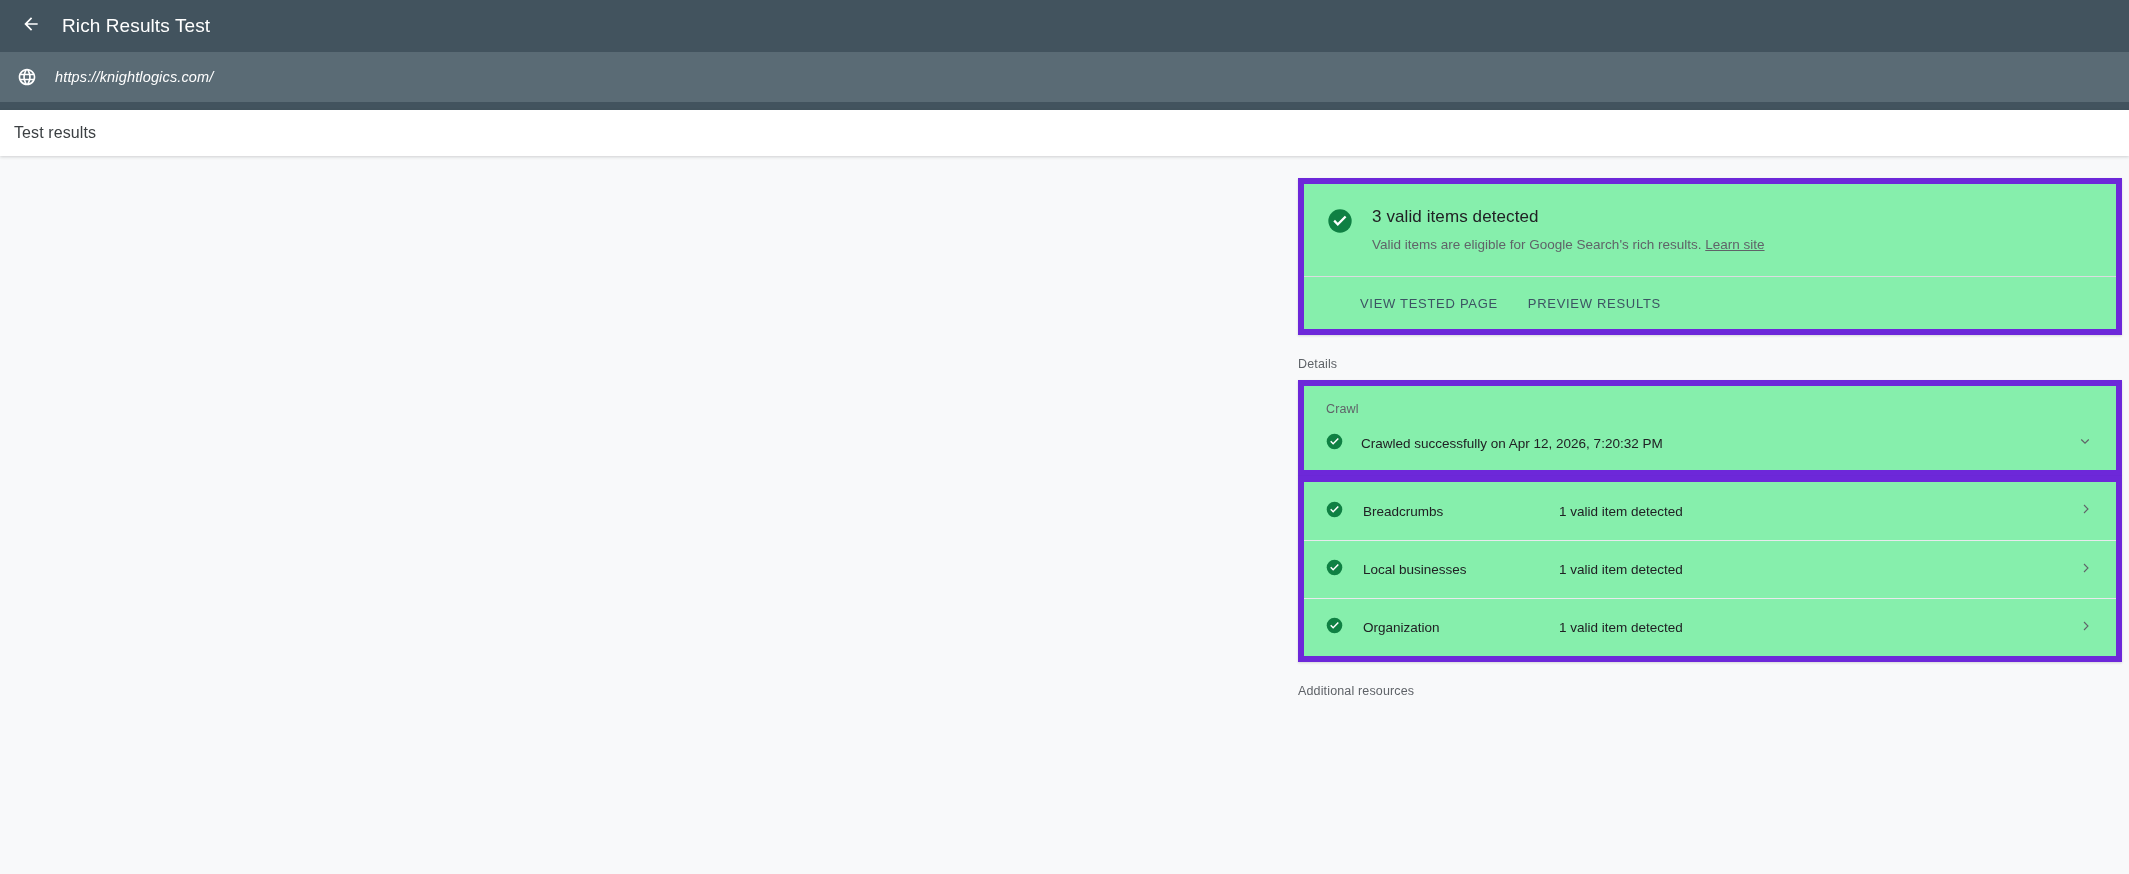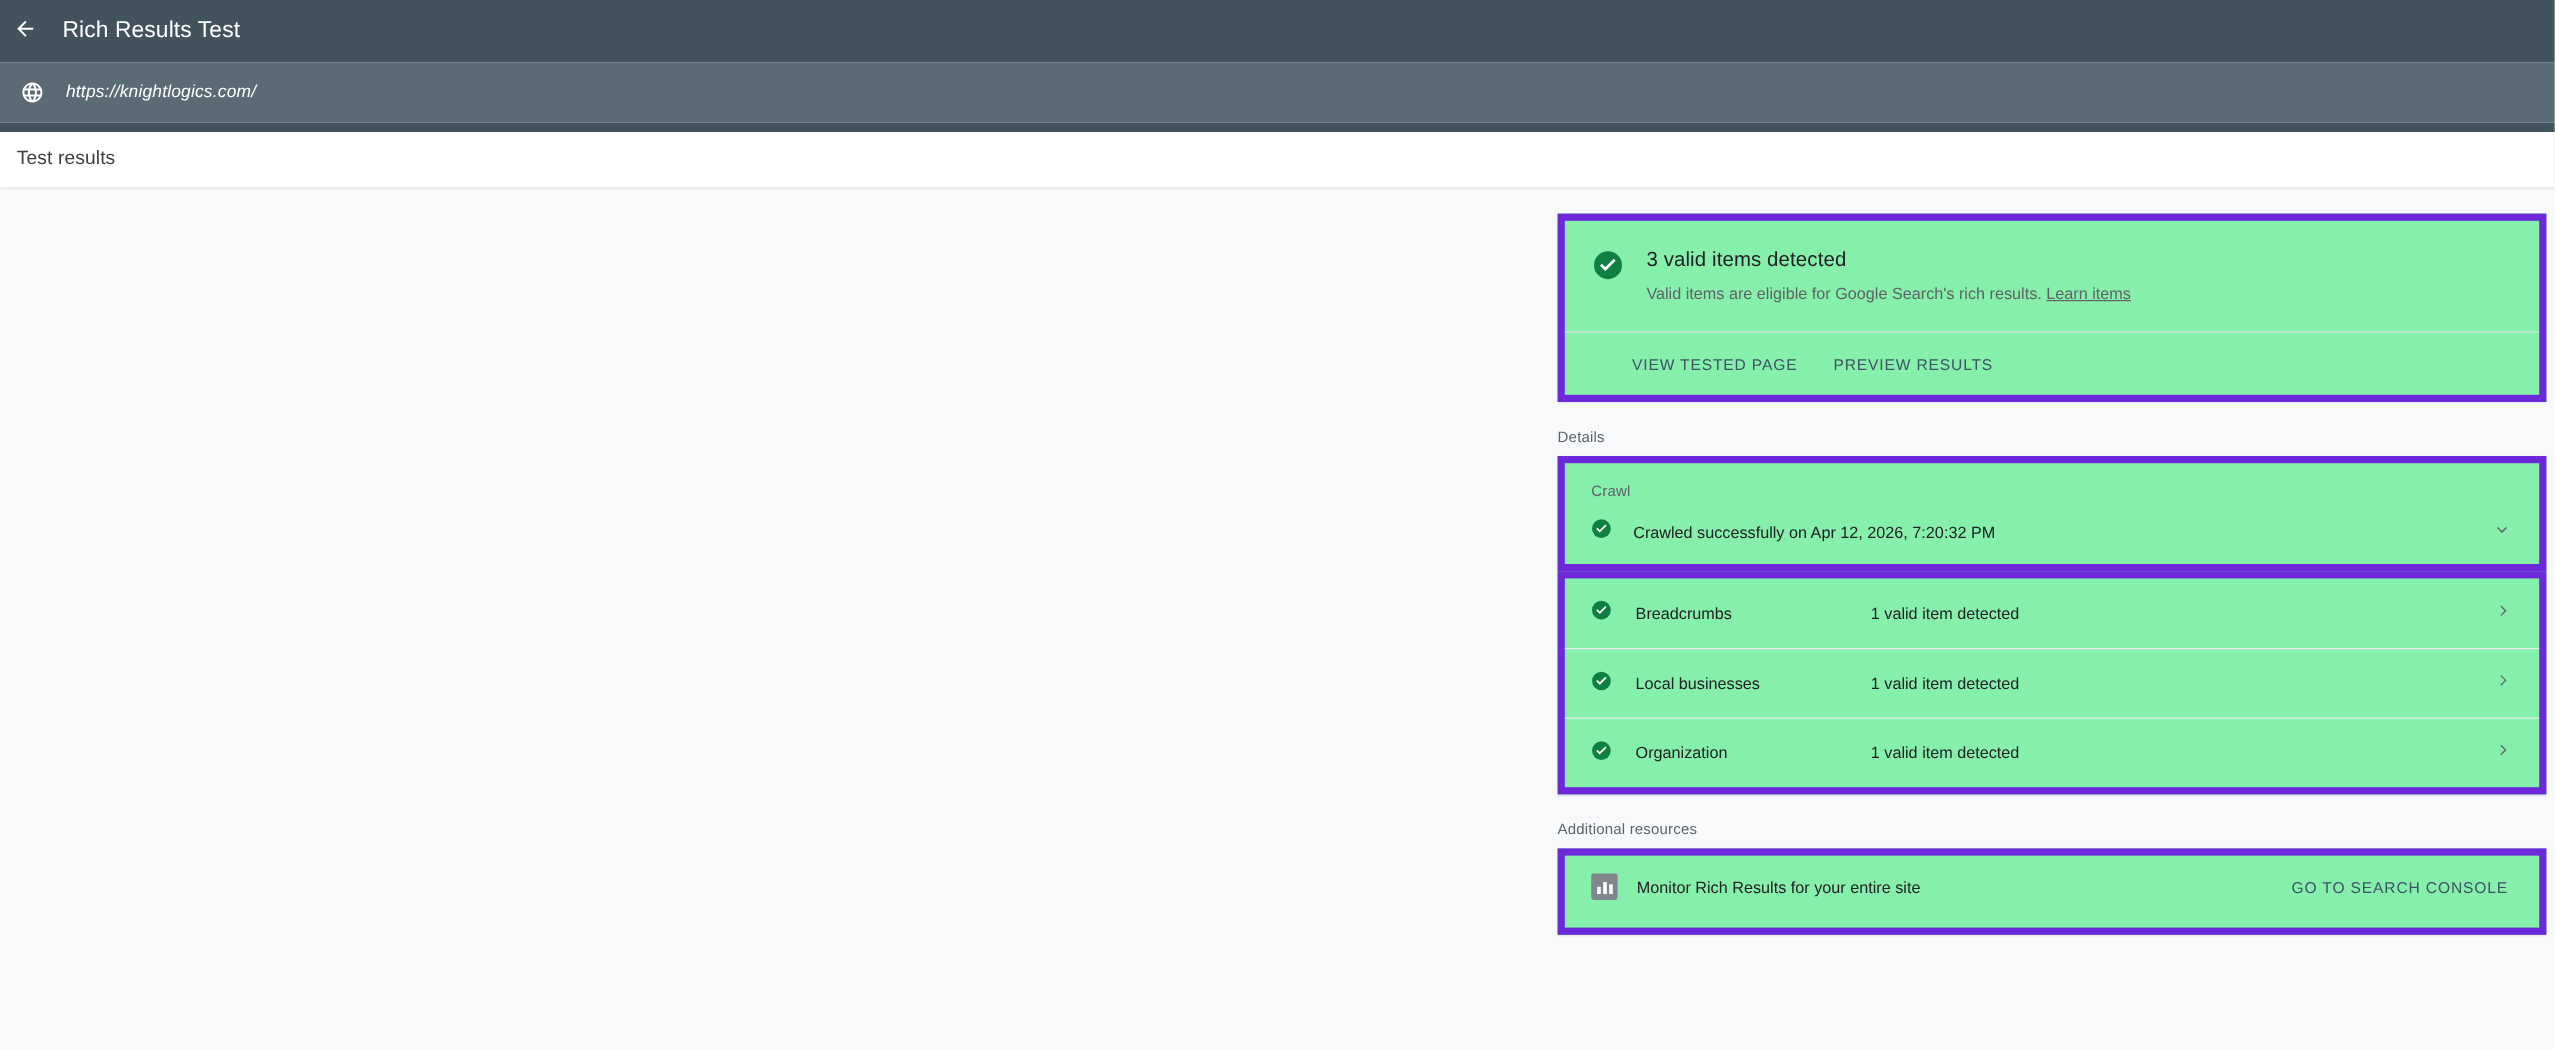--- a/index.html
+++ b/index.html
@@ -12,21 +12,21 @@
     font-family: "Liberation Sans", sans-serif;
     -webkit-font-smoothing: antialiased;
   }
 
   
   .appbar {
     height: 52px;
     background: #42535e;
     display: flex;
     align-items: center;
-    padding-left: 4px;
+    padding-left: 14px;
     position: relative;
     z-index: 4;
   }
   .back-btn {
     width: 34px;
     height: 34px;
     display: flex;
     align-items: center;
     justify-content: center;
     border-radius: 50%;
@@ -281,21 +281,21 @@
         <div class="summary-icon">
           <svg width="28" height="28" viewBox="0 0 24 24" aria-hidden="true">
             <circle cx="12" cy="12" r="10" fill="#0f8043"></circle>
             <path d="M10.1 16.2 6.3 12.4l1.4-1.4 2.4 2.4 6-6 1.4 1.4z" fill="#ffffff"></path>
           </svg>
         </div>
         <div class="summary-text">
           <div class="summary-title">3 valid items detected</div>
           <div class="summary-sub">
             <span>Valid items are eligible for Google Search's rich results.</span>
-            <a href="#">Learn items</a>
+            <a href="#">Learn site</a>
           </div>
         </div>
       </div>
       <div class="summary-actions">
         <button class="text-btn">VIEW TESTED PAGE</button>
         <button class="text-btn">PREVIEW RESULTS</button>
       </div>
     </div>
 
     <div class="section-label">Details</div>
@@ -367,27 +367,15 @@
         <span class="chev">
           <svg width="16" height="16" viewBox="0 0 24 24" fill="none" stroke="#5f6368" stroke-width="1.6" aria-hidden="true">
             <path d="M9 6l6 6-6 6"></path>
           </svg>
         </span>
       </div>
 
     </div>
 
     <div class="section-label">Additional resources</div>
-    <div class="card res-card-wrap">
-      <div class="res-row">
-        <span class="res-icon">
-          <i class="b1"></i>
-            <i class="b2"></i>
-            <i class="b3"></i>
-        </span>
-        <span class="res-text">Monitor Rich Results for your entire site</span>
-        <span class="spacer"></span>
-        <button class="text-btn">GO TO SEARCH CONSOLE</button>
-      </div>
-    </div>
 
   </div>
 </div>
 
 </body></html>

